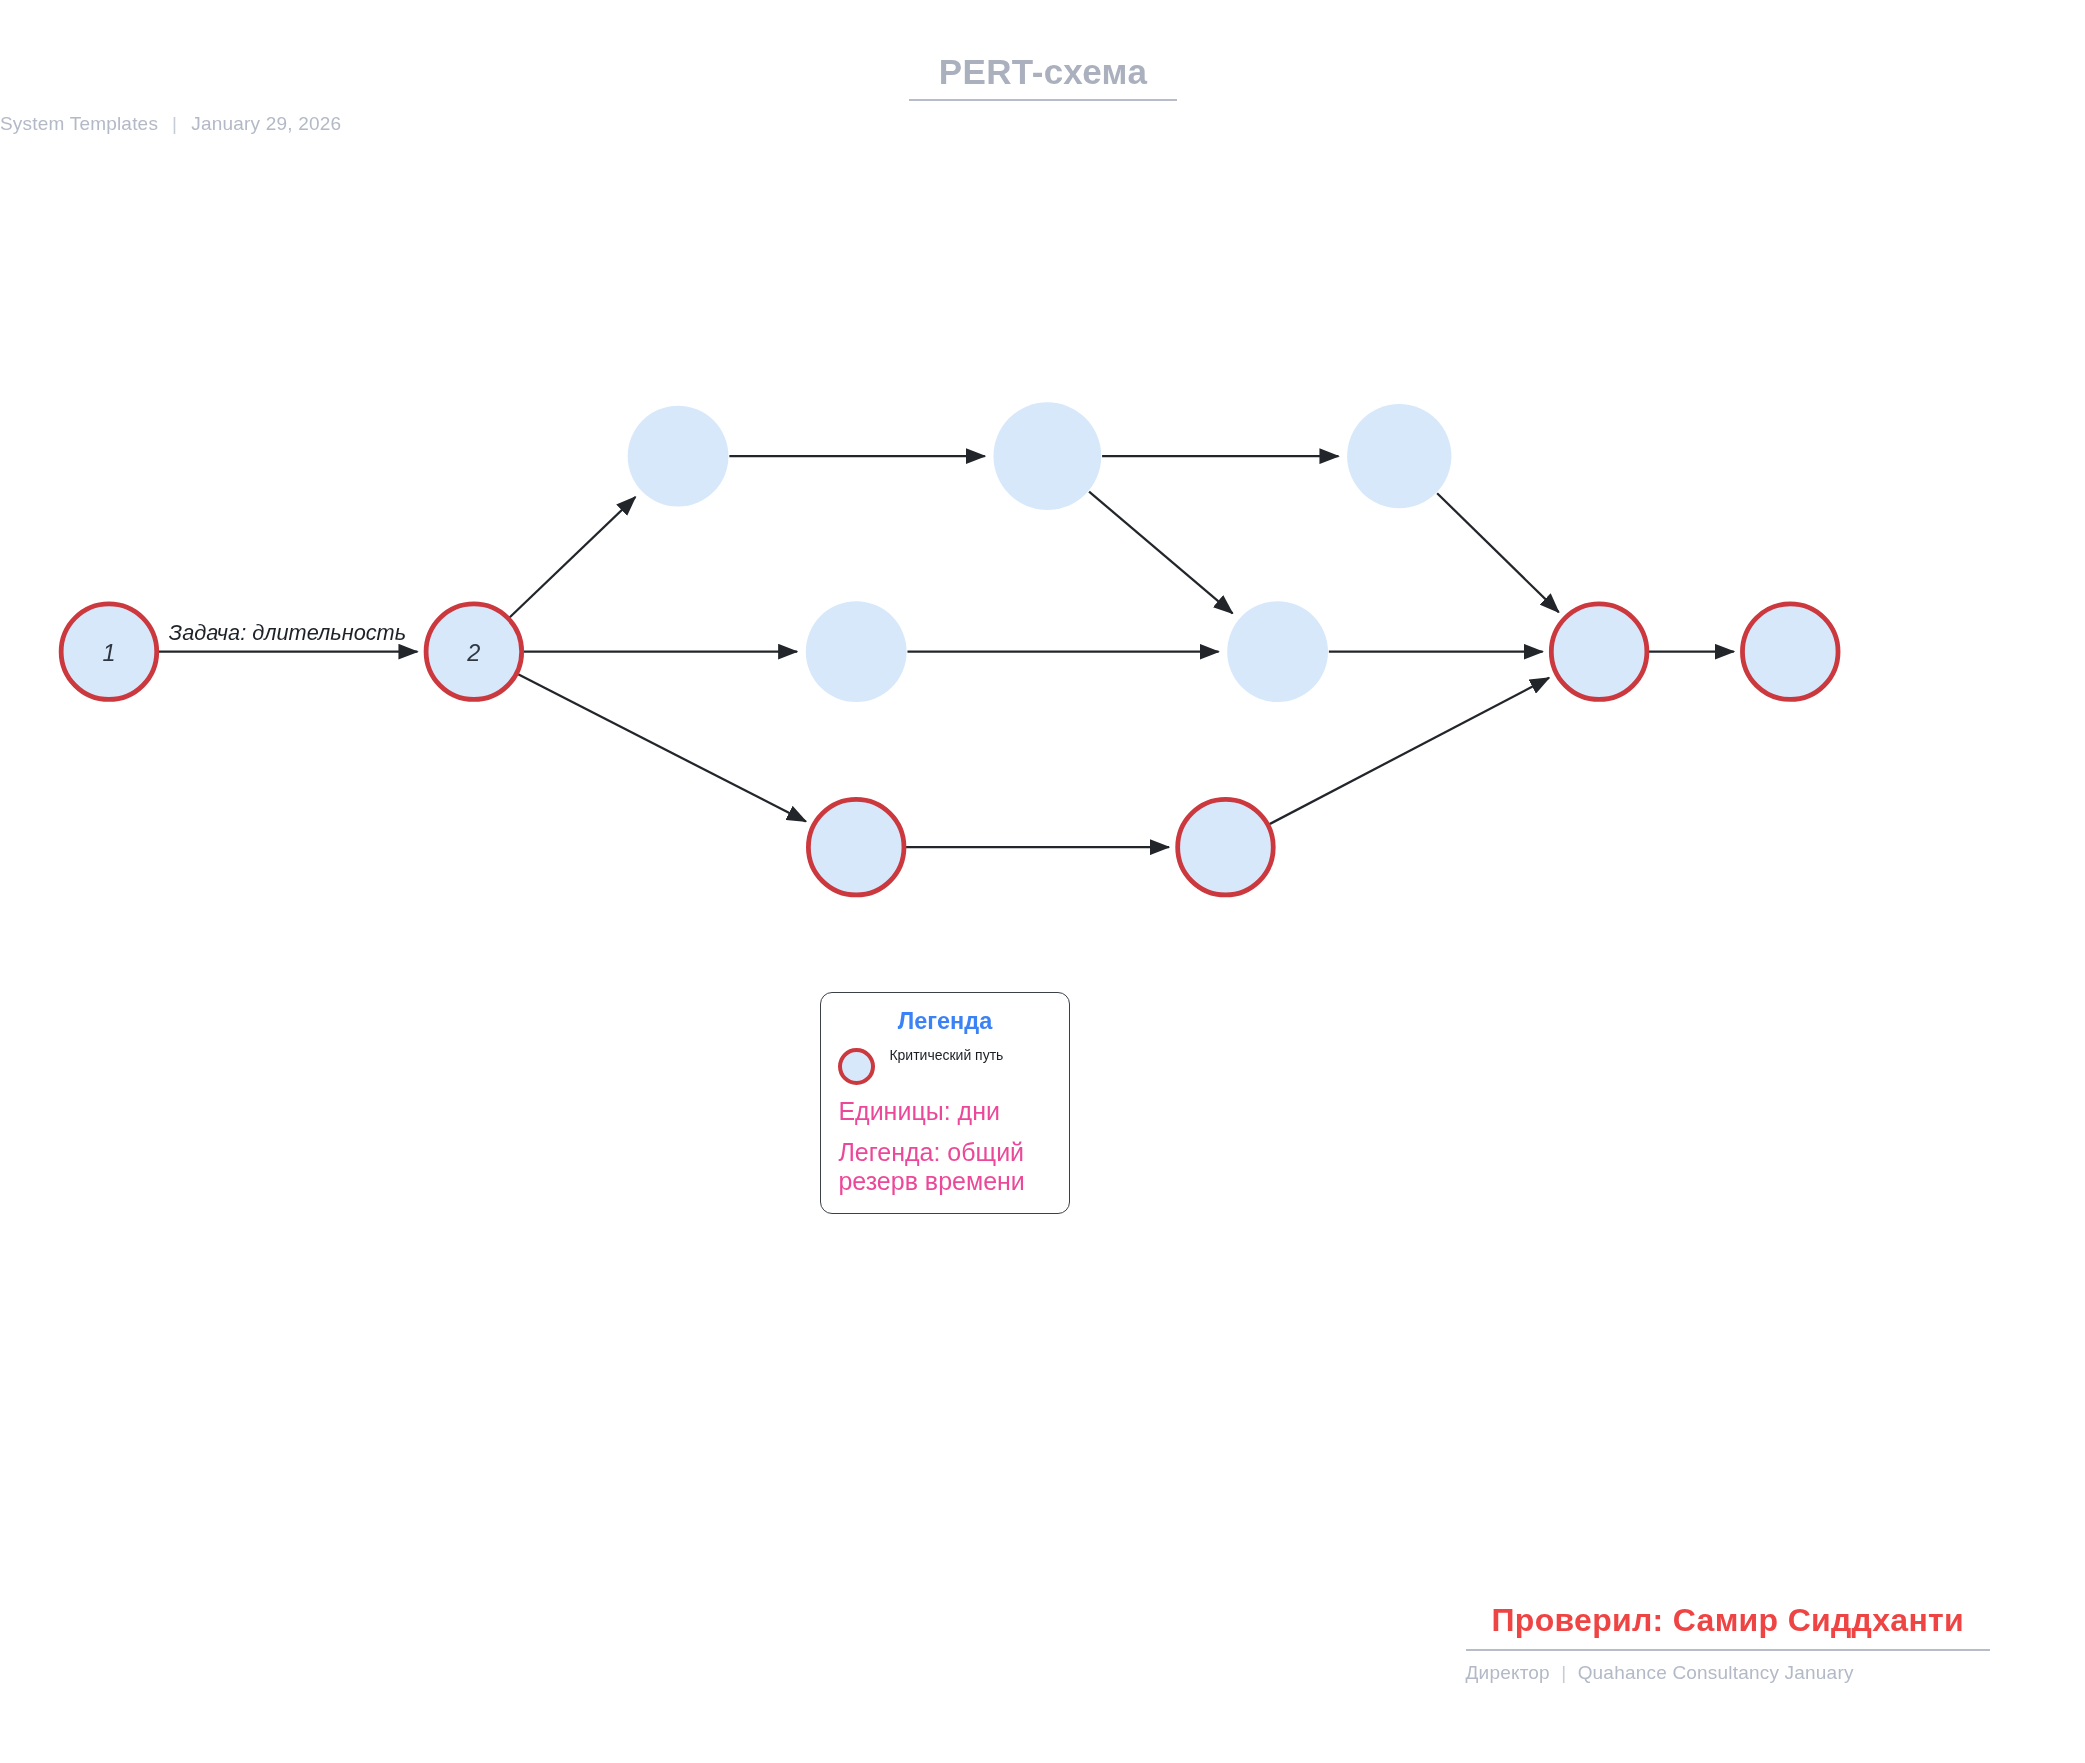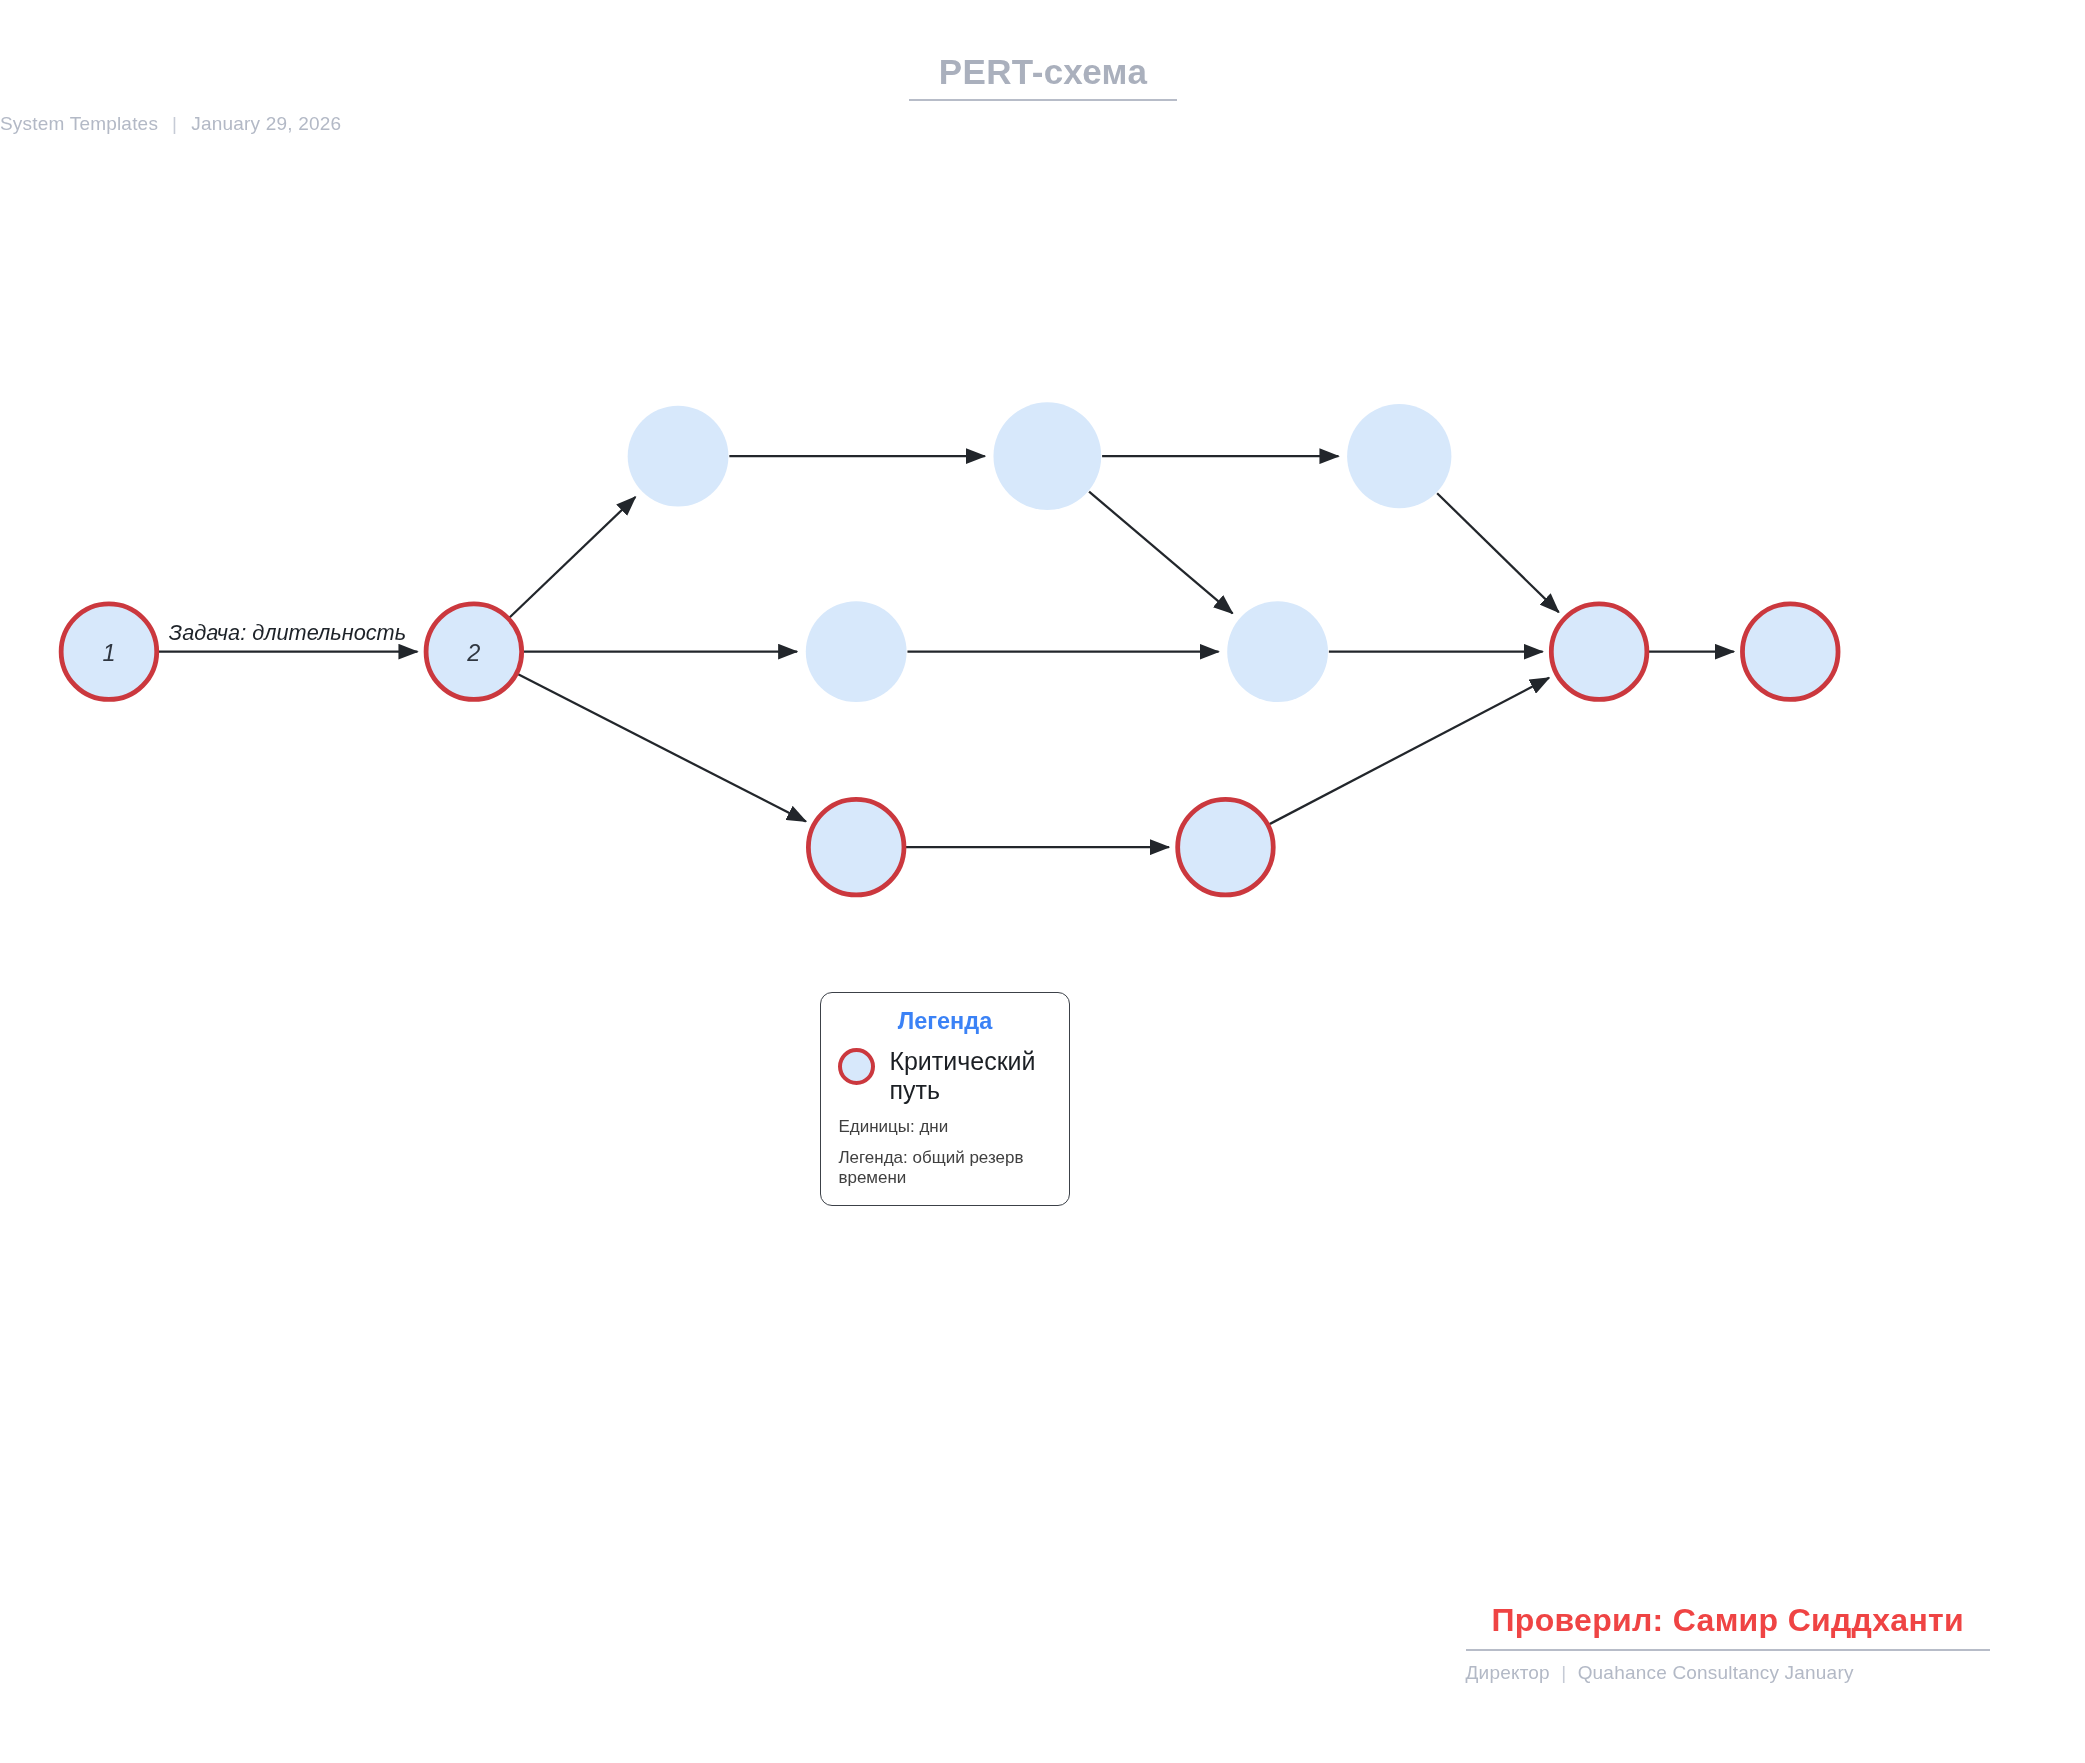--- a/index.html
+++ b/index.html
@@ -122,27 +122,27 @@
     flex: 0 0 auto;
     width: 37px;
     height: 37px;
     border-radius: 50%;
     background: #d7e8fb;
     border: 4.3px solid #cb383e;
     box-sizing: border-box;
     margin-top: 1.7px;
   }
   .legend-swatch-text {
-    font-size: 25px;
+    font-size: 14px;
     color: #1b1f24;
     line-height: 1.18;
   }
   .legend-note {
-    font-size: 17px;
-    color: #404040;
+    font-size: 25px;
+    color: #ec4899;
     line-height: 1.18;
     margin-bottom: 11.3px;
   }
   .legend-note:last-child {
     margin-bottom: 0;
   }
 
   
   #footer {
     position: absolute;

